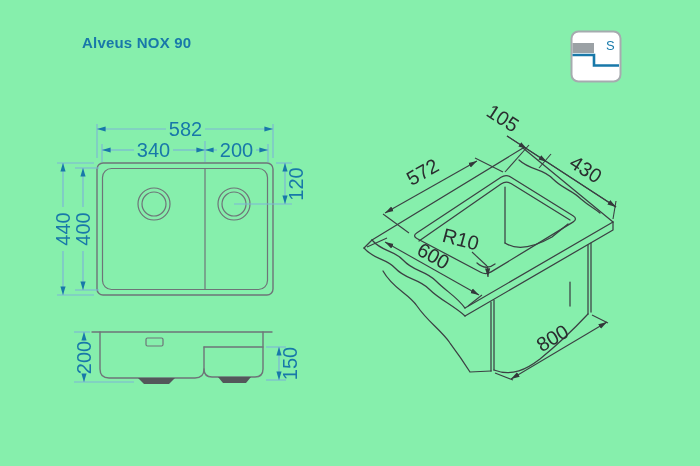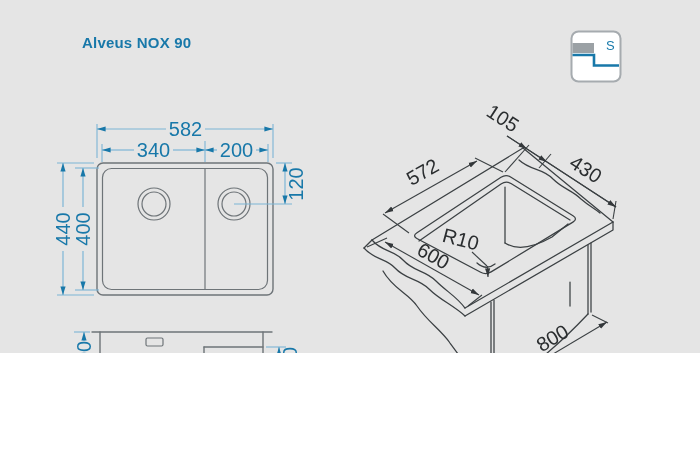--- a/index.html
+++ b/index.html
@@ -1,16 +1,16 @@
 <!DOCTYPE html>
 <html><head>
 <meta charset="utf-8">
 <style>
   html,body{margin:0;padding:0;background:#fff;}
-  #stage{position:relative;width:700px;height:353px;background:#e5e5e5;overflow:hidden;
+  #stage{position:relative;width:700px;height:466px;background:#86efac;overflow:hidden;
          font-family:"Liberation Sans",sans-serif;}
   #title{position:absolute;left:82px;top:34px;font-size:15px;font-weight:700;
          color:#1878a9;letter-spacing:.2px;}
   svg{position:absolute;left:0;top:0;}
   .gline{stroke:#6e7478;stroke-width:1.4;fill:none;stroke-linecap:round;}
   .gthin{stroke:#6e7478;stroke-width:1.2;fill:none;}
   .bline{stroke:#7cb5d6;stroke-width:1.1;fill:none;}
   .bdim {stroke:#7cb5d6;stroke-width:1.2;fill:none;}
   .kline{stroke:#3b4043;stroke-width:1.25;fill:none;stroke-linejoin:round;stroke-linecap:round;}
   .kdim {stroke:#3b4043;stroke-width:1.1;fill:none;}

